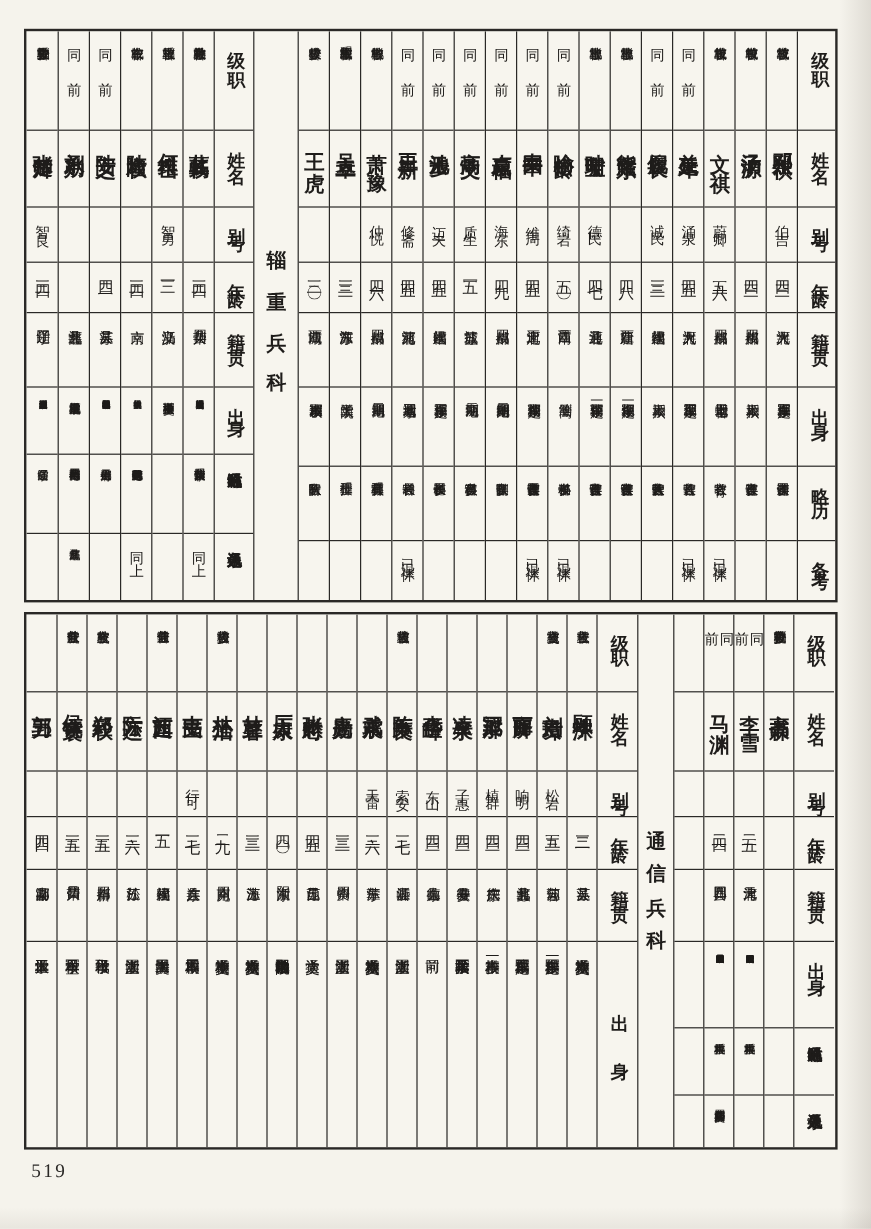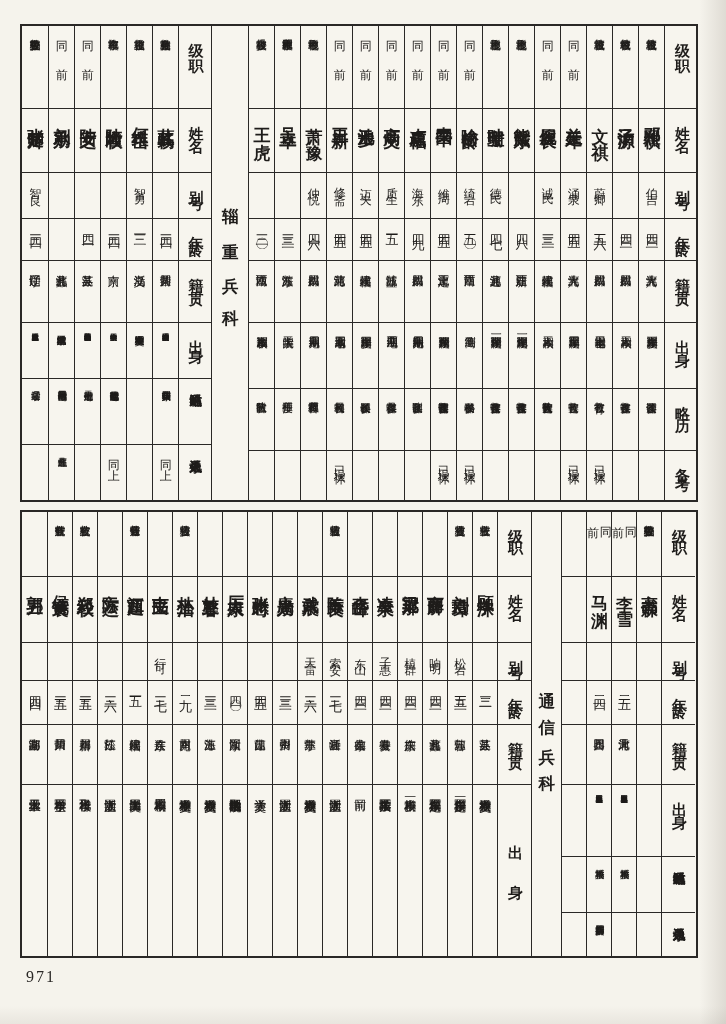--- a/index.html
+++ b/index.html
@@ -1096,16 +1096,16 @@
           </div>
           <div class="cell" style="height: 56px; flex: 0 0 56px;">
             <span class="vtext hdr" style="font-size: 12.5px; max-height: 48px;">临时通讯处</span>
           </div>
           <div class="cell" style="height: 48px; flex: 0 0 48px;">
             <span class="vtext hdr" style="font-size: 12.5px; max-height: 40px;">永久通讯处</span>
           </div>
         </div>
       </div>
     </div>
-  <div class="page-number">971</div>
+  <div class="page-number">519</div>
   <div id="scan-edge"></div>
   <div id="scan-bottom"></div>
 </div>
 
 </body></html>

